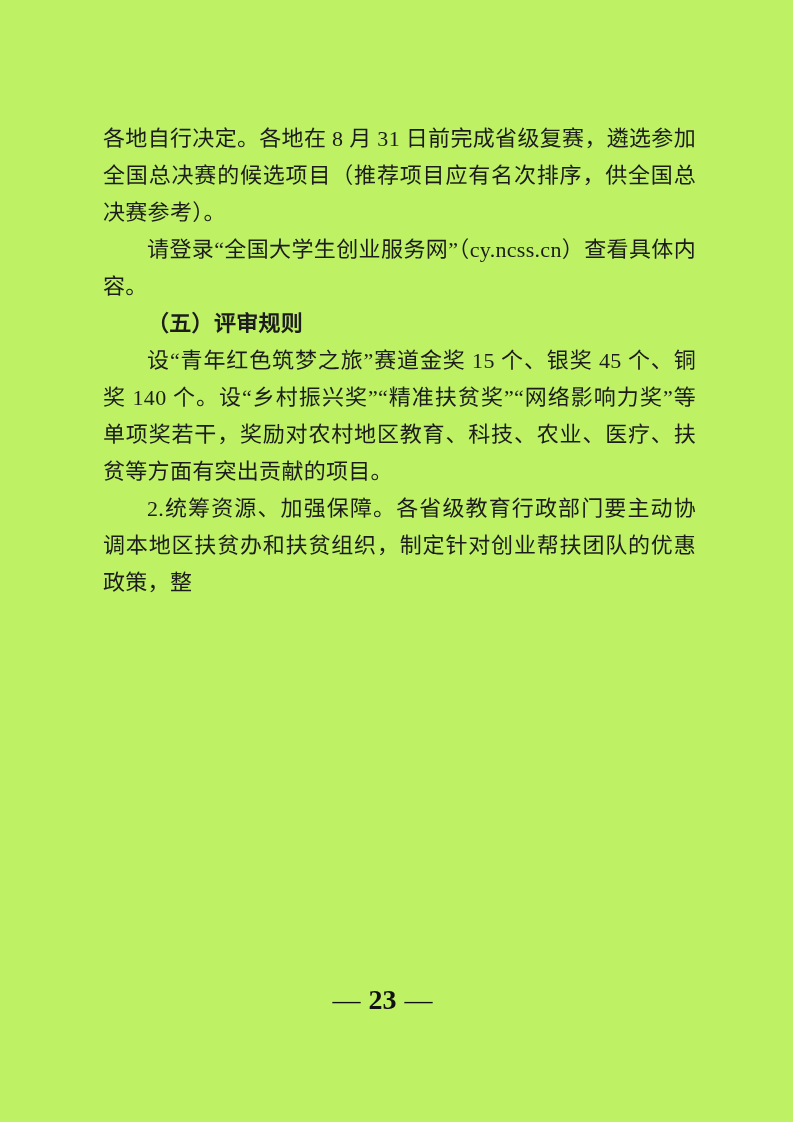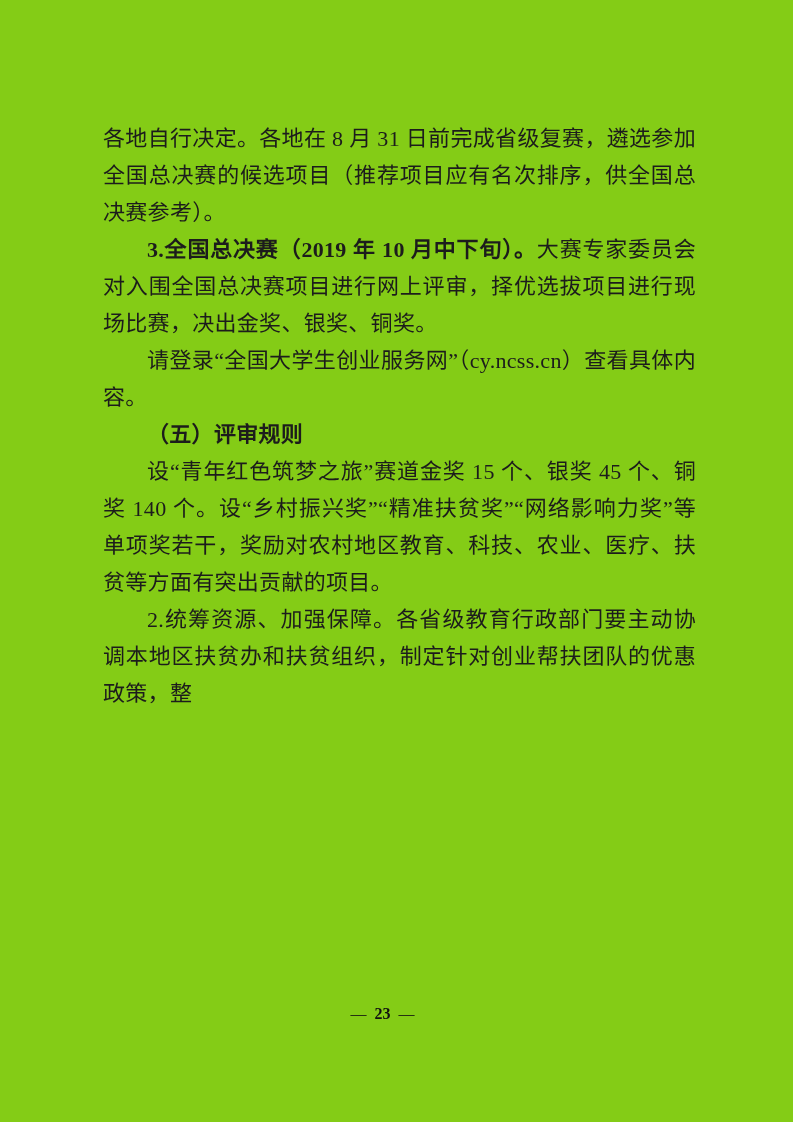--- a/index.html
+++ b/index.html
@@ -4,21 +4,21 @@
 <style>
   html, body {
     margin: 0;
     padding: 0;
     background: #ffffff;
   }
   .page {
     position: relative;
     width: 793px;
     height: 1122px;
-    background: #84cc16;
+    background: #bef264;
     overflow: hidden;
     font-family: "Liberation Serif", serif;
     color: #1c1c1c;
   }
   .content {
     position: absolute;
     left: 103px;
     top: 120px;
     width: 593px;
   }
@@ -46,42 +46,40 @@
     font-weight: 600;
     font-size: 23px;
     letter-spacing: 1.5px;
   }
   .footer {
     position: absolute;
     top: 984px;
     left: 0;
     width: 765px;
     text-align: center;
-    font-size: 16px;
+    font-size: 28px;
     color: #111111;
-    margin-top: 21px;
   }
   .footer .dash {
     font-weight: normal;
     letter-spacing: 0;
   }
   .footer .num {
     font-weight: bold;
     margin: 0 8px;
   }
 </style>
 </head>
 <body>
 
 <div class="page">
   <div class="content">
 
     <p class="para">各地自行决定。各地在 8 月 31 日前完成省级复赛，遴选参加全国总决赛的候选项目（推荐项目应有名次排序，供全国总决赛参考）。</p>
 
-    <p class="para indent"><span class="bold">3.全国总决赛（2019 年 10 月中下旬）。</span><span>大赛专家委员会对入围全国总决赛项目进行网上评审，择优选拔项目进行现场比赛，决出金奖、银奖、铜奖。</span></p>
 
     <p class="para indent">请登录“全国大学生创业服务网”（cy.ncss.cn）查看具体内容。</p>
 
     <p class="para indent heading-kai">（五）评审规则</p>
 
 
     <p class="para indent">设“青年红色筑梦之旅”赛道金奖 15 个、银奖 45 个、铜奖 140 个。设“乡村振兴奖”“精准扶贫奖”“网络影响力奖”等单项奖若干，奖励对农村地区教育、科技、农业、医疗、扶贫等方面有突出贡献的项目。</p>
 
 
 

